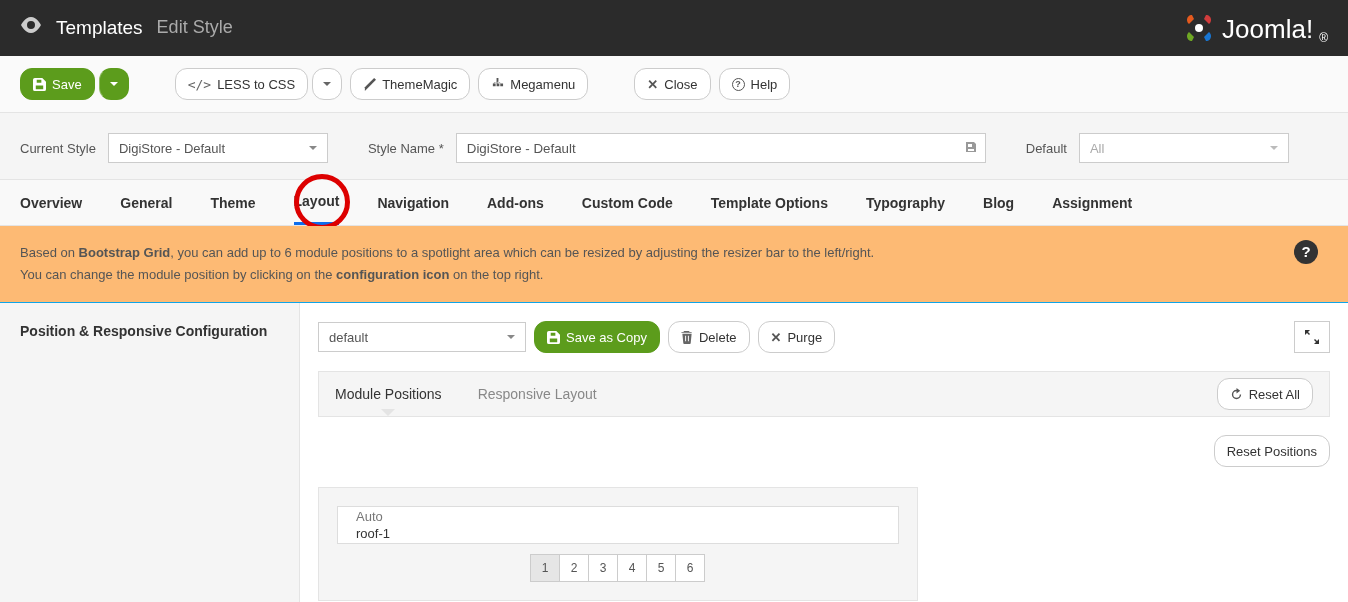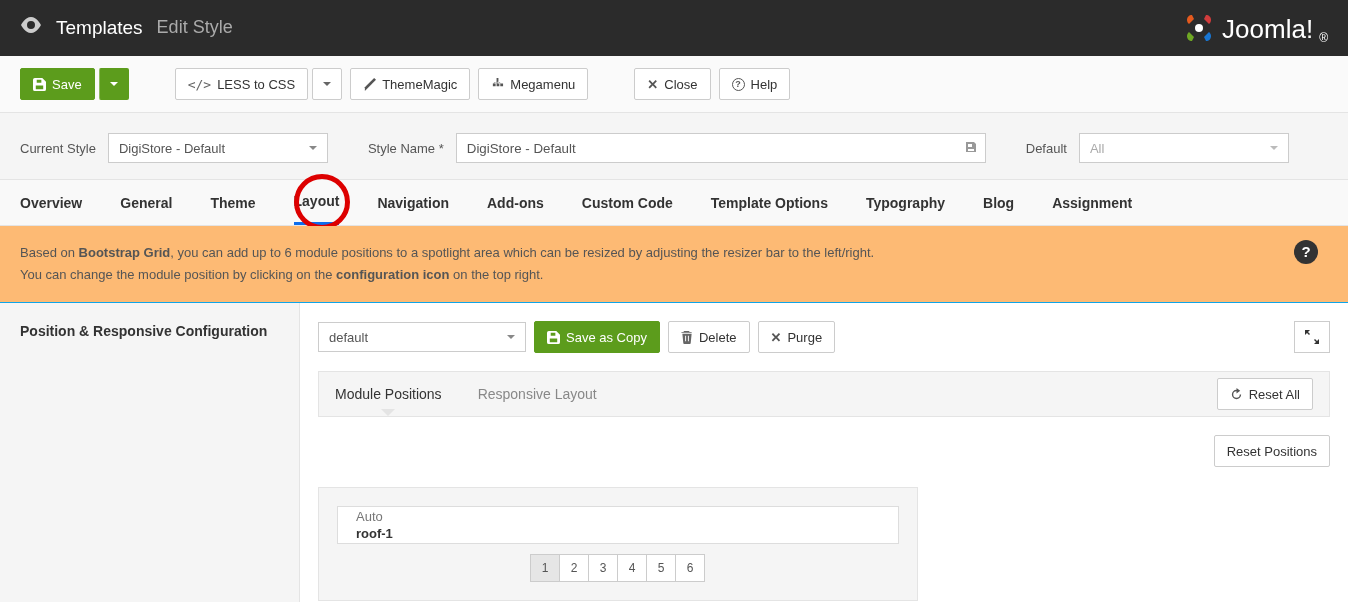--- a/index.html
+++ b/index.html
@@ -4,21 +4,21 @@
 <style>
 *{margin:0;padding:0;box-sizing:border-box;font-family:"Helvetica Neue",Helvetica,Arial,sans-serif}
 body{background:#f5f5f5;font-size:13px;color:#555}
 .header{background:#2b2b2b;height:56px;display:flex;align-items:center;padding:0 20px;justify-content:space-between}
 .header-left{display:flex;gap:14px}
 .eye-icon{color:#ddd;font-size:18px}
 .header-title{color:#fff;font-size:19px;font-weight:400}
 .header-sub{color:#aaa;font-size:18px;font-weight:300}
 .logo{display:flex;align-items:flex-end;gap:6px;color:#fff;font-size:26px;font-weight:300}
 .toolbar{background:#fafafa;border-bottom:1px solid #e4e4e4;padding:12px 20px;display:flex;gap:8px;align-items:center}
-.btn{display:inline-flex;align-items:center;gap:6px;background:#fff;border:1px solid #ccc;color:#333;height:32px;padding:0 12px;font-size:13px;cursor:pointer;border-radius:2px}
+.btn{display:inline-flex;align-items:center;gap:6px;background:#fff;border:1px solid #ccc;color:#333;height:32px;padding:0 12px;font-size:13px;cursor:pointer;border-radius:12px}
 .btn-green{background:#5c9c1c;color:#fff;border-color:#5c9c1c}
 .btn-split-right{border-left:1px solid rgba(255,255,255,0.3);padding:0 10px;margin-left:-4px}
 .btn-split-right.white{border-left:1px solid #ccc}
 .caret-down{width:0;height:0;border-left:4px solid transparent;border-right:4px solid transparent;border-top:4px solid currentColor}
 .form-bar{background:#f5f5f5;padding:20px 20px 16px;display:flex;align-items:center;gap:12px;border-bottom:1px solid #e4e4e4}
 .label{color:#555;font-size:13px}
 .select{background:#fff;border:1px solid #ccc;height:30px;display:inline-flex;align-items:center;justify-content:space-between;padding:0 10px;min-width:220px;color:#555}
 .select.small{min-width:210px}
 .input{background:#fff;border:1px solid #ccc;height:30px;padding:0 10px;width:530px;color:#555}
 .tabs{background:#f9f9f9;border-bottom:1px solid #e4e4e4;padding:0 20px;display:flex;gap:38px;align-items:center;height:46px;position:relative}
@@ -36,21 +36,21 @@
 .spacer{flex:1}
 .expand-btn{width:36px;height:32px;border:1px solid #ccc;background:#fff;display:flex;align-items:center;justify-content:center;cursor:pointer}
 .subtabs{background:#f5f5f5;border:1px solid #e4e4e4;margin-top:18px;padding:0 16px;height:46px;display:flex;align-items:center;gap:36px;position:relative}
 .subtab{font-weight:normal;color:#333;font-size:14px;cursor:pointer;position:relative}
 .subtab.inactive{color:#888}
 .subtab.active::after{content:"";position:absolute;bottom:-14px;left:50%;transform:translateX(-50%);width:0;height:0;border-left:7px solid transparent;border-right:7px solid transparent;border-top:7px solid #e4e4e4}
 .reset-row{display:flex;justify-content:flex-end;margin-top:18px}
 .layout-area{background:#f5f5f5;border:1px solid #e4e4e4;margin-top:20px;padding:18px;width:600px}
 .module-box{background:#fff;border:1px solid #ddd;padding:2px 18px}
 .module-box .auto{color:#777;font-size:13px}
-.module-box .name{color:#333;font-weight:bold;font-size:13px;margin-top:2px}
+.module-box .name{color:#333;font-weight:normal;font-size:13px;margin-top:2px}
 .pager{display:flex;justify-content:center;margin-top:10px}
 .page-btn{width:30px;height:28px;border:1px solid #ccc;background:#fff;display:flex;align-items:center;justify-content:center;color:#555;font-size:12px;margin-left:-1px;cursor:pointer}
 .page-btn.active{background:#e6e6e6}
 </style>
 </head>
 <body>
 
 <div class="header">
   <div class="header-left">
     <span class="eye-icon">

